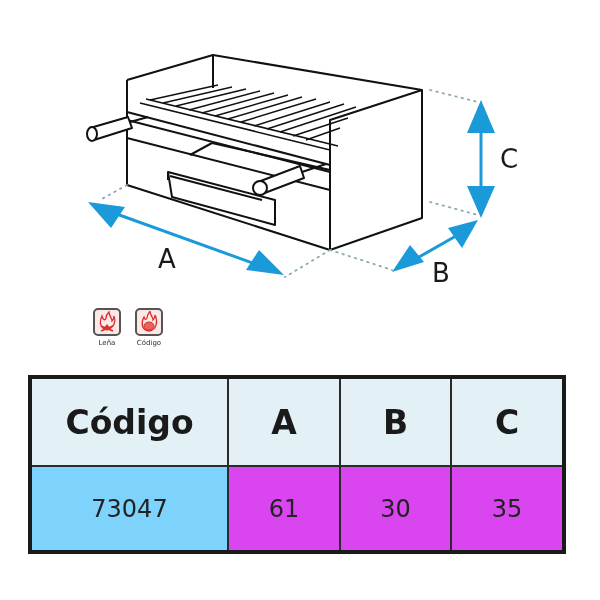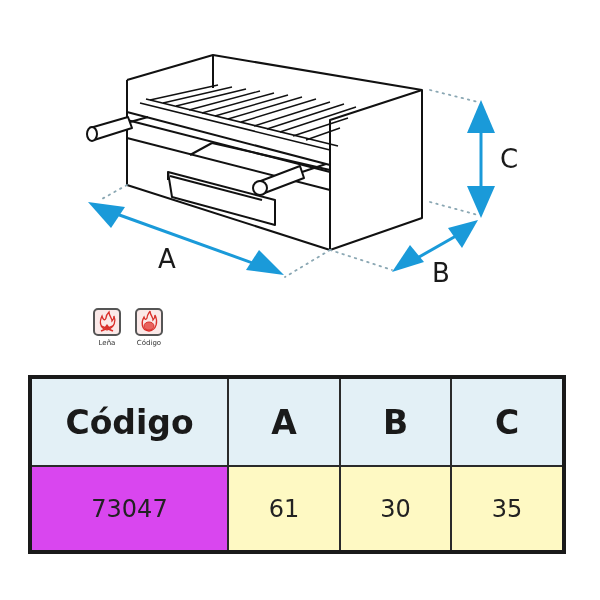--- a/index.html
+++ b/index.html
@@ -6,22 +6,22 @@
     body { width: 600px; height: 600px; position: relative; overflow: hidden; font-family: "DejaVu Sans", sans-serif; }
     .diagram { position: absolute; left: 0; top: 0; width: 600px; height: 300px; }
     .dim-label { position: absolute; font-family: "DejaVu Sans", sans-serif; font-size: 26px; color: #1a1a1a; line-height: 1; }
     .fuel-icons { position: absolute; left: 90px; top: 308px; display: flex; gap: 8px; }
     .fuel { display: flex; flex-direction: column; align-items: center; width: 34px; }
     .fuel-box { width: 28px; height: 28px; border: 2px solid #555; border-radius: 5px; background: #fbe9e8; box-sizing: border-box; position: relative; overflow: hidden; }
     .fuel-label { font-size: 7px; color: #333; margin-top: 3px; font-family: "DejaVu Sans", sans-serif; }
     .spec-table { position: absolute; left: 28px; top: 375px; width: 534px; height: 173px; border-collapse: collapse; border: 4px solid #1a1a1a; table-layout: fixed; }
     .spec-table th, .spec-table td { border: 2px solid #2a2a2a; text-align: center; padding: 0; }
     .spec-table th { height: 86px; background: #e3f0f6; font-family: "DejaVu Sans", sans-serif; font-weight: bold; font-size: 33px; color: #1a1a1a; }
-    .spec-table td { height: 83px; font-family: "DejaVu Sans", sans-serif; font-size: 24px; color: #222; background: #fef9c3; vertical-align: middle; }
-    .spec-table td.code-cell { background: #d946ef; }
+    .spec-table td { height: 83px; font-family: "DejaVu Sans", sans-serif; font-size: 24px; color: #222; background: #d946ef; vertical-align: middle; }
+    .spec-table td.code-cell { background: #7dd3fc; }
     .col-code { width: 198px; } .col-a { width: 112px; } .col-b { width: 111px; } .col-c { width: 113px; }
   </style>
 </head>
 <body>
 
 <div class="diagram">
   <svg width="600" height="300" viewBox="0 0 600 300">
     <g fill="none" stroke="#111" stroke-width="2" stroke-linejoin="round">
 
       <polyline points="127,80 213,55 422,90"></polyline>

